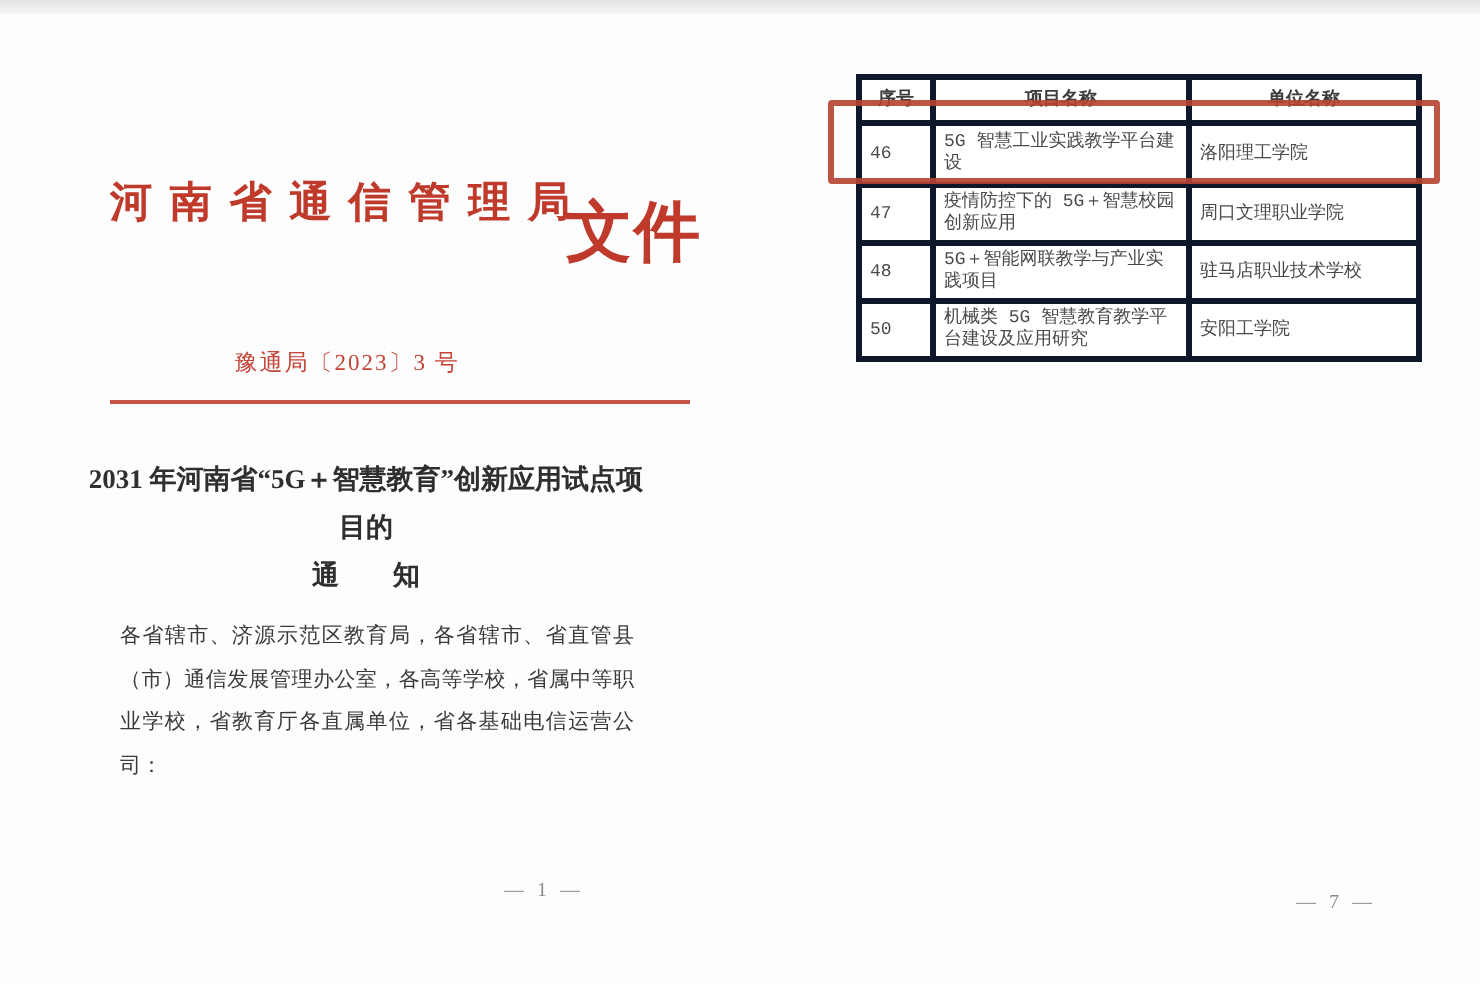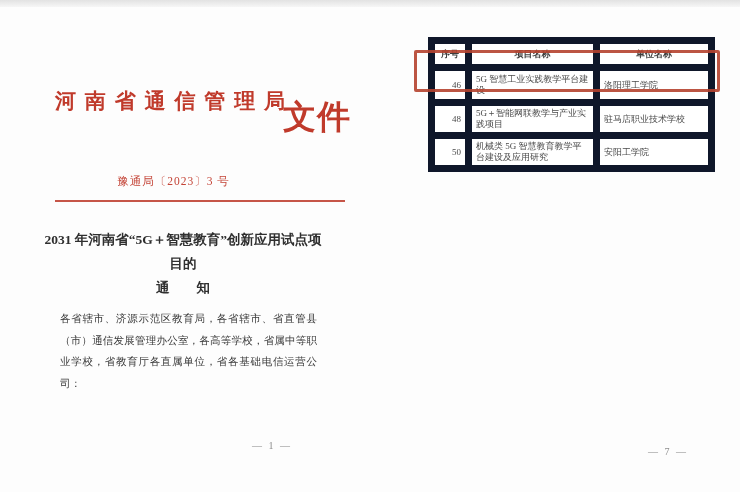--- a/index.html
+++ b/index.html
@@ -61,33 +61,33 @@
   .page-num-left { left: 252px; top: 440px; }
   .page-num-right { left: 648px; top: 446px; }
 
   
   .result-table {
     position: absolute; left: 428px; top: 37px;
     border-collapse: collapse; table-layout: fixed;
     width: 280px; background: #fff;
   }
   .result-table th, .result-table td {
-    border: 7px solid #0f172a;
+    border: 3px solid #0f172a;
     font-size: 9px; color: #4a4a4a;
     padding: 2px 4px; line-height: 11px;
-    font-family: Liberation Serif, serif;
+    font-family: Liberation Mono, monospace;
     overflow: hidden;
   }
   .result-table th {
     font-weight: bold; text-align: center; height: 16px; color: #3d3d3d;
   }
   .col-no   { width: 37px; }
   .col-proj { width: 128px; }
   .col-unit { width: 115px; }
-  .result-table td.cell-no { text-align: right; }
+  .result-table td.cell-no { text-align: left; }
   .row-46 td { height: 24px; }
   .row-47 td { height: 20px; }
   .row-48 td { height: 19px; }
   .row-49 td { height: 21px; }
   .row-50 td { height: 20px; }
 
   .highlight-box {
     position: absolute; left: 414px; top: 50px; width: 300px; height: 36px;
     border: 3px solid #b5432f; border-radius: 2px;
     opacity: 0.9;
@@ -134,20 +134,25 @@
           <th>项目名称</th>
           <th>单位名称</th>
         </tr>
       </thead>
       <tbody>
         <tr class="row-46">
           <td class="cell-no">46</td>
           <td>5G 智慧工业实践教学平台建设</td>
           <td>洛阳理工学院</td>
         </tr>
+        <tr class="row-47">
+          <td class="cell-no">47</td>
+          <td>疫情防控下的 5G＋智慧校园创新应用</td>
+          <td>周口文理职业学院</td>
+        </tr>
         <tr class="row-48">
           <td class="cell-no">48</td>
           <td>5G＋智能网联教学与产业实践项目</td>
           <td>驻马店职业技术学校</td>
         </tr>
         <tr class="row-50">
           <td class="cell-no">50</td>
           <td>机械类 5G 智慧教育教学平台建设及应用研究</td>
           <td>安阳工学院</td>
         </tr>

